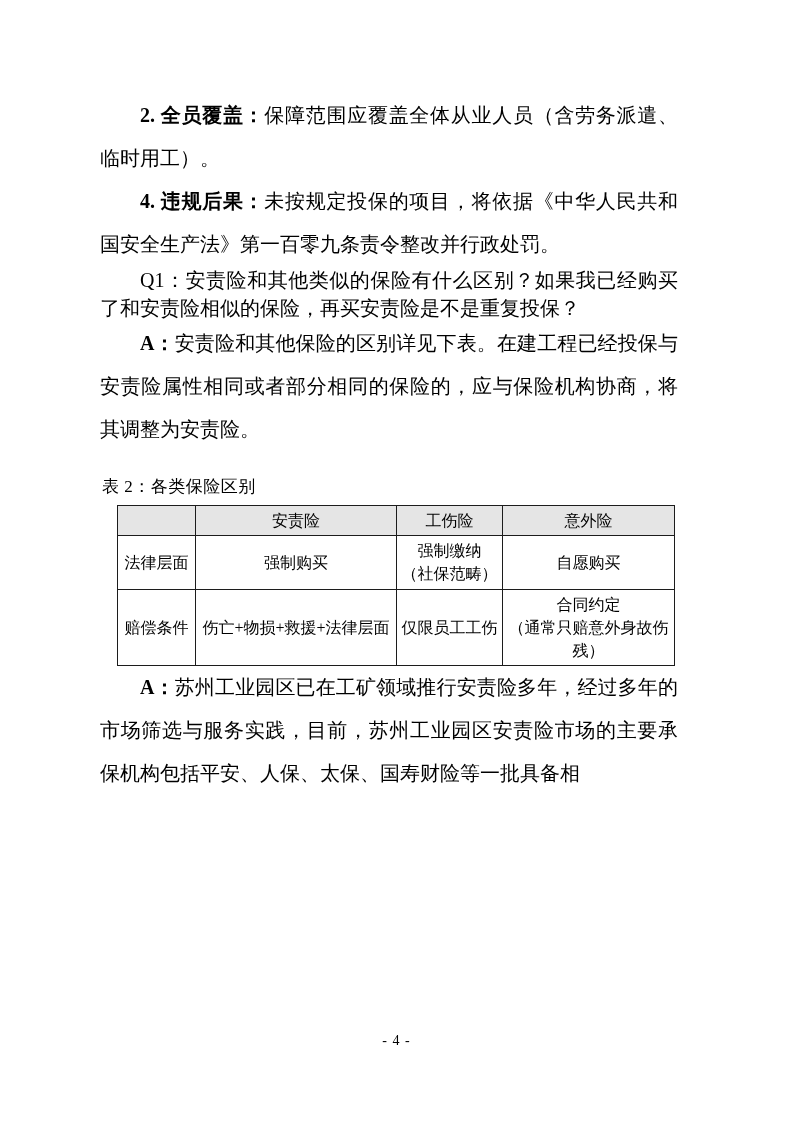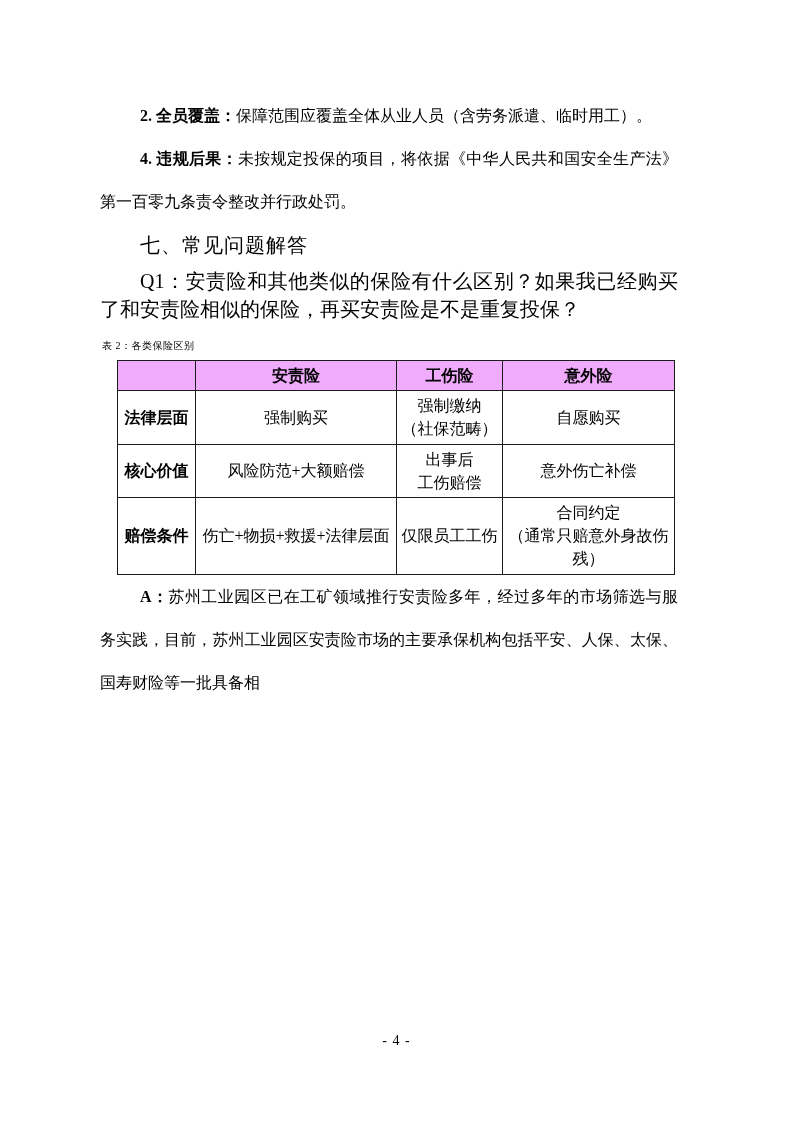--- a/index.html
+++ b/index.html
@@ -12,21 +12,21 @@
     font-family: "Liberation Serif", "DejaVu Serif", serif;
     color: #000000;
   }
   .page-content {
     position: absolute;
     left: 100px;
     top: 94px;
     width: 578px;
   }
   .body-para {
-    font-size: 16px;
+    font-size: 20px;
     line-height: 43px;
     text-align: justify;
     text-indent: 40px;
     word-break: break-all;
   }
   .body-para .lead { font-weight: bold; }
   .section-heading {
     font-family: "Liberation Sans", "DejaVu Sans", sans-serif;
     font-size: 20px;
     line-height: 44px;
@@ -37,71 +37,71 @@
   .question {
     font-size: 20px;
     font-weight: normal;
     line-height: 28px;
     text-indent: 40px;
     text-align: justify;
     word-break: break-all;
   }
   .question.q2 { margin-top: 16px; }
   .table-caption {
-    font-size: 10px;
-    margin: 16px 0 7px 2px;
+    font-size: 17px;
+    margin: 24px 0 7px 2px;
     letter-spacing: 0.5px;
   }
   table.compare {
     border-collapse: collapse;
     margin-left: 17px;
     width: 557px;
     table-layout: fixed;
     font-size: 16px;
     text-align: center;
   }
   table.compare th, table.compare td {
     border: 1px solid #1c1c1c;
     padding: 3px 4px;
     vertical-align: middle;
     white-space: pre-line;
     line-height: 1.45;
   }
   table.compare thead th {
-    background: #f0abfc;
-    font-weight: bold;
+    background: #e5e5e5;
+    font-weight: normal;
     height: 29px;
   }
   table.compare td { height: 49px; }
   table.compare tr.last td { height: 41px; }
-  td.row-label { font-weight: bold; }
+  td.row-label { font-weight: normal; }
   .page-footer {
     position: absolute;
     top: 1033px;
     left: 0;
     width: 793px;
     text-align: center;
     font-size: 14px;
     letter-spacing: 1px;
   }
 </style>
 </head>
 <body>
 
 <div class="page-content">
 
   <p class="body-para"><span class="lead">2. 全员覆盖：</span><span>保障范围应覆盖全体从业人员（含劳务派遣、临时用工）。</span></p>
 
 
   <p class="body-para"><span class="lead">4. 违规后果：</span><span>未按规定投保的项目，将依据《中华人民共和国安全生产法》第一百零九条责令整改并行政处罚。</span></p>
 
-  <p class="section-heading">七、常见问题解答</p>
 
   <p class="question">Q1：安责险和其他类似的保险有什么区别？如果我已经购买了和安责险相似的保险，再买安责险是不是重复投保？</p>
 
+  <p class="body-para"><span class="lead">A：</span><span>安责险和其他保险的区别详见下表。在建工程已经投保与安责险属性相同或者部分相同的保险的，应与保险机构协商，将其调整为安责险。</span></p>
 
   <div class="table-caption">表 2：各类保险区别</div>
 
   <table class="compare">
     <colgroup>
       <col style="width:78px">
       <col style="width:201px">
       <col style="width:106px">
       <col style="width:172px">
     </colgroup>
@@ -115,27 +115,20 @@
     </thead>
     <tbody>
       <tr>
         <td class="row-label">法律层面</td>
         <td>强制购买</td>
         <td>强制缴纳
 （社保范畴）</td>
         <td>自愿购买</td>
       </tr>
       <tr>
-        <td class="row-label">核心价值</td>
-        <td>风险防范+大额赔偿</td>
-        <td>出事后
-工伤赔偿</td>
-        <td>意外伤亡补偿</td>
-      </tr>
-      <tr>
         <td class="row-label">赔偿条件</td>
         <td>伤亡+物损+救援+法律层面</td>
         <td>仅限员工工伤</td>
         <td>合同约定
 （通常只赔意外身故伤残）</td>
       </tr>
     </tbody>
   </table>
 
 

